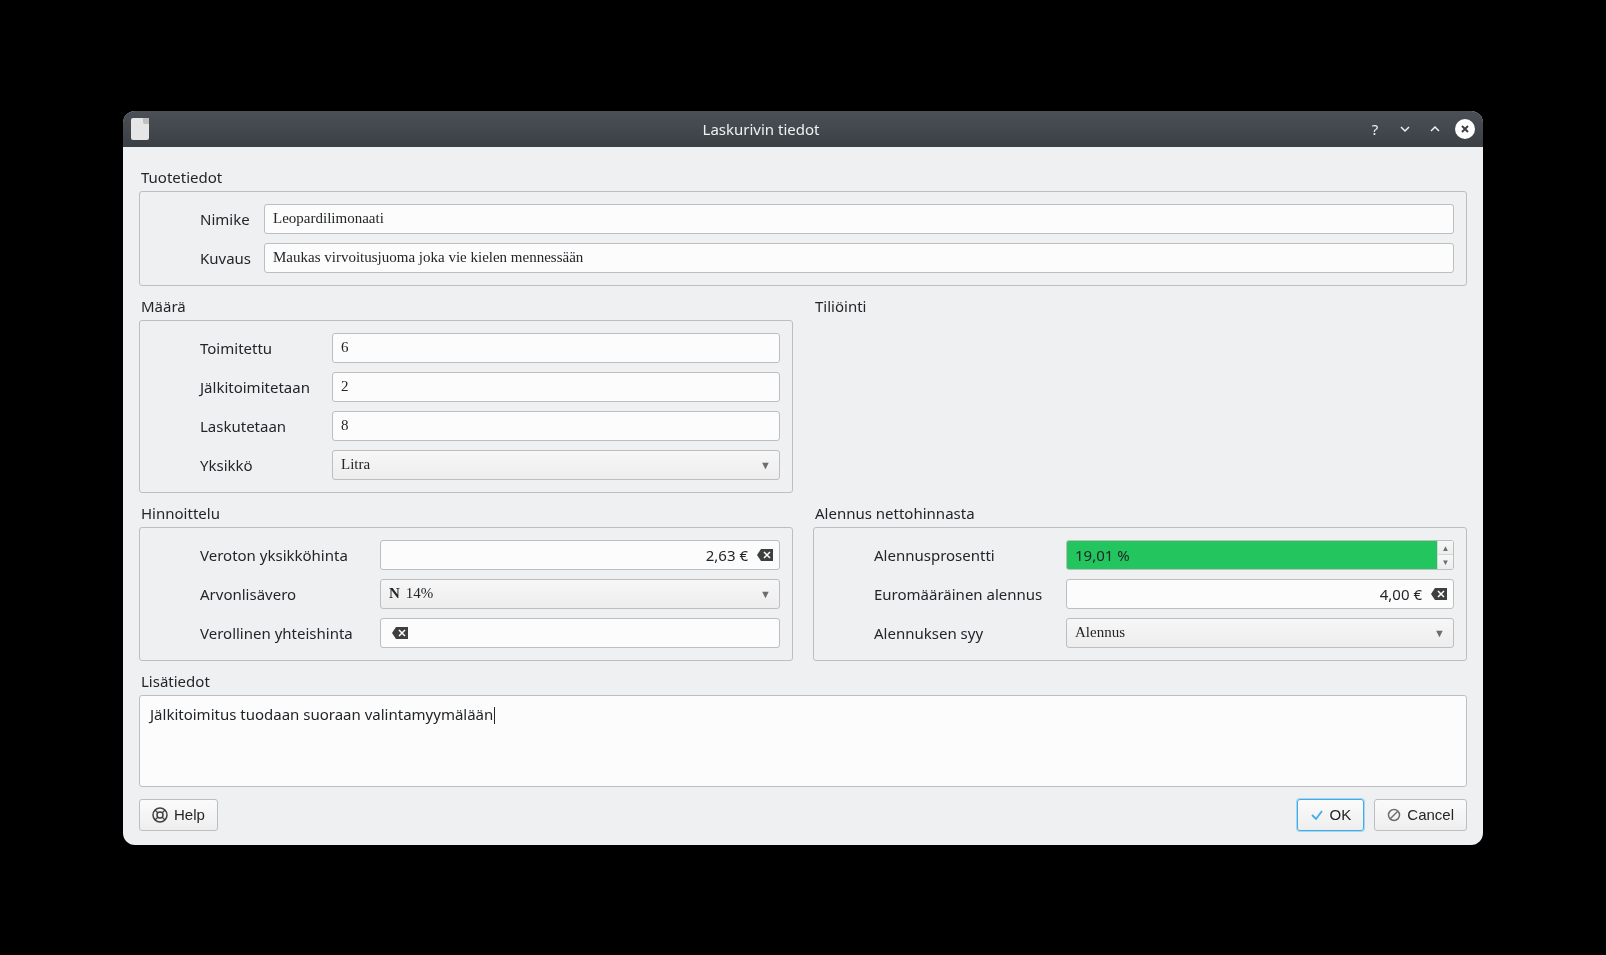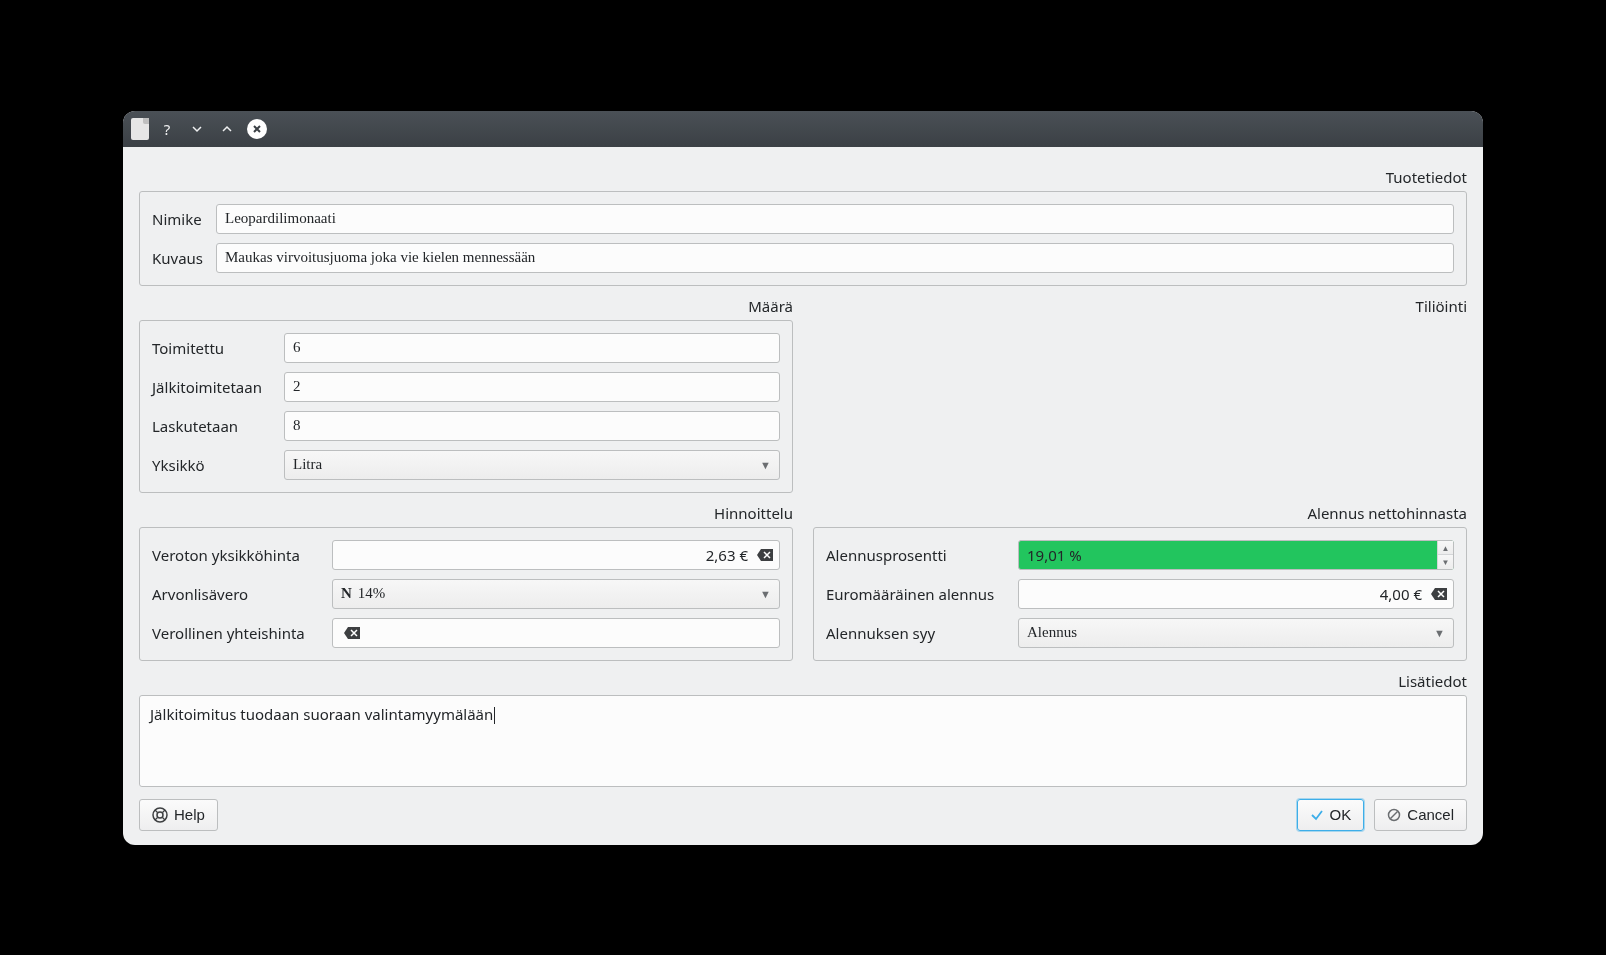--- a/index.html
+++ b/index.html
@@ -71,40 +71,40 @@
     width: 20px;
     height: 20px;
     font-weight: bold;
   }
   .content {
     padding: 10px 16px 14px 16px;
   }
   .group-title {
     font-size: 15px;
     margin: 10px 0 4px 2px;
-    text-align: right;
   }
   .group {
     border: 1px solid #bcbebf;
     border-radius: 3px;
     padding: 12px 12px;
     background: #eff0f1;
   }
   .row {
     display: flex;
     gap: 20px;
   }
   .col {
     flex: 1;
     min-width: 0;
   }
   .form-row {
     display: flex;
     align-items: center;
     margin-bottom: 9px;
+    margin-left: 48px;
   }
   .form-row:last-child { margin-bottom: 0; }
   .form-label {
     flex: 0 0 auto;
     padding-right: 8px;
   }
   .form-input, .form-select {
     flex: 1;
     height: 30px;
     background: #fcfcfc;
@@ -236,20 +236,21 @@
     margin-left: 1px;
   }
 </style>
 </head>
 <body>
 
 <div class="window">
 
   <div class="titlebar">
     <div class="doc-icon"></div>
+    <div class="title">Laskurivin tiedot</div>
     <div class="controls">
       <div class="ctrl">?</div>
       <div class="ctrl">
         <svg width="14" height="14" viewBox="0 0 14 14">
             <path d="M3 5 L7 9 L11 5" stroke="#eff0f1" stroke-width="1.5" fill="none"></path>
           </svg>
       </div>
       <div class="ctrl">
         <svg width="14" height="14" viewBox="0 0 14 14">
             <path d="M3 9 L7 5 L11 9" stroke="#eff0f1" stroke-width="1.5" fill="none"></path>

